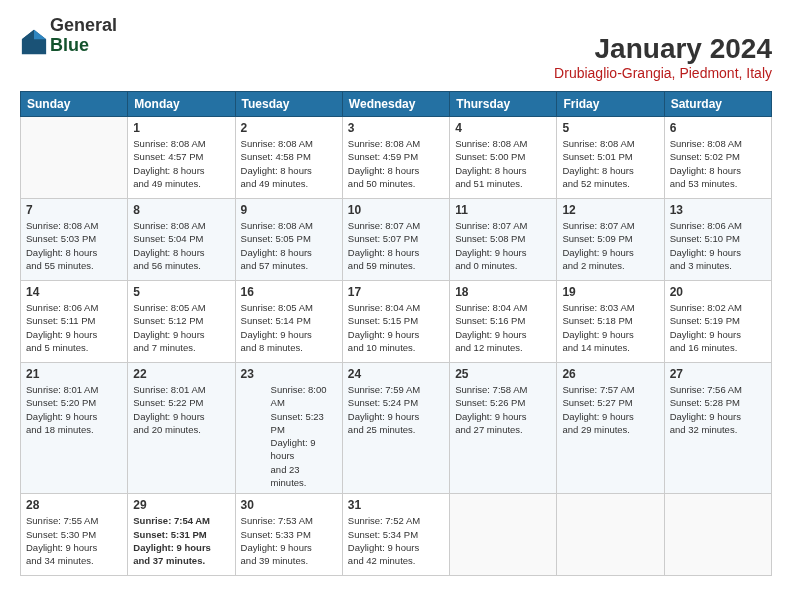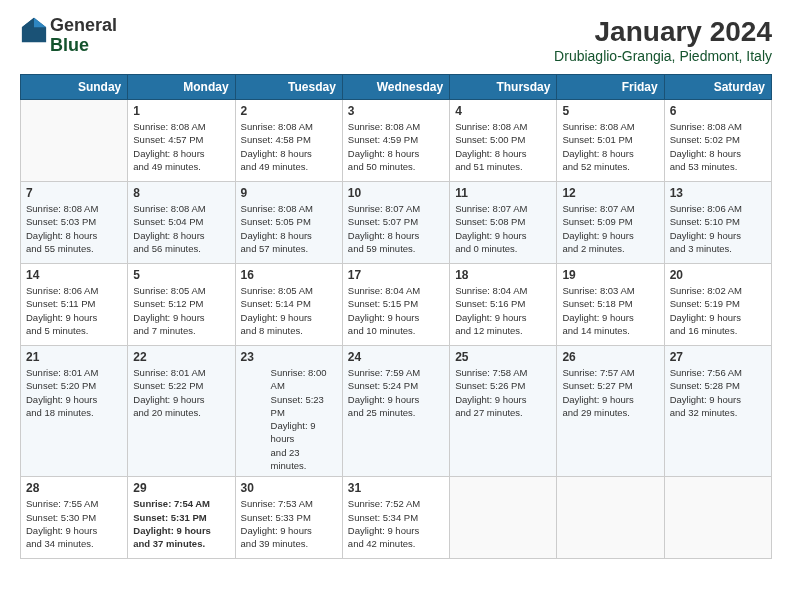--- a/index.html
+++ b/index.html
@@ -17,55 +17,56 @@
       padding: 16px 20px 10px 20px;
     }
     .header {
       display: flex;
       justify-content: space-between;
       align-items: flex-start;
       margin-bottom: 10px;
     }
     .logo {
       display: flex;
-      align-items: flex-start;
+      align-items: flex-end;
     }
     .logo-text {
       font-size: 18px;
       font-weight: bold;
       line-height: 1.1;
     }
     .logo-general { color: #333; }
     .logo-blue { color: #14532d; }
     .logo-icon {
       width: 28px;
       height: 28px;
       margin-right: 2px;
     }
     .title-block {
       text-align: right;
+      margin-top: 17px;
     }
     .month-title {
       font-size: 28px;
       font-weight: bold;
       color: #333;
     }
     .location-title {
       font-size: 14px;
-      color: #14532d;
+      color: #b91c1c;
     }
     .calendar-table {
       width: 100%;
       border-collapse: collapse;
       table-layout: fixed;
     }
     .calendar-table th {
       background-color: #2471a3;
       color: #fff;
-      text-align: right;
+      text-align: left;
       padding: 5px 6px;
       font-size: 12px;
       font-weight: bold;
       border: 1px solid #1a5276;
     }
     .calendar-table td {
       border: 1px solid #ccc;
       vertical-align: top;
       padding: 4px 5px;
       height: 82px;

